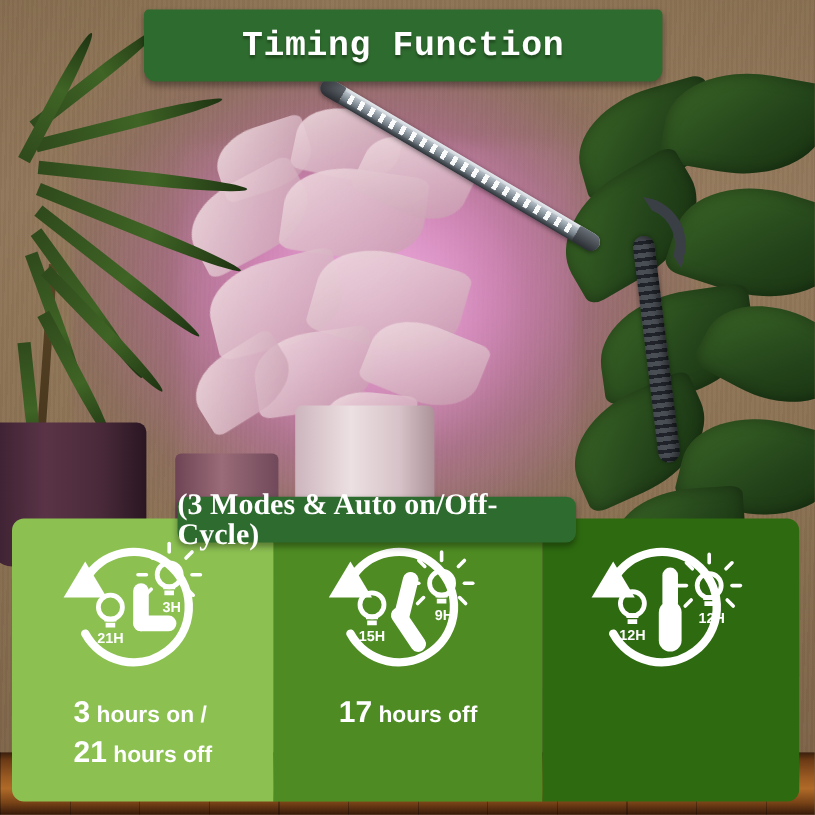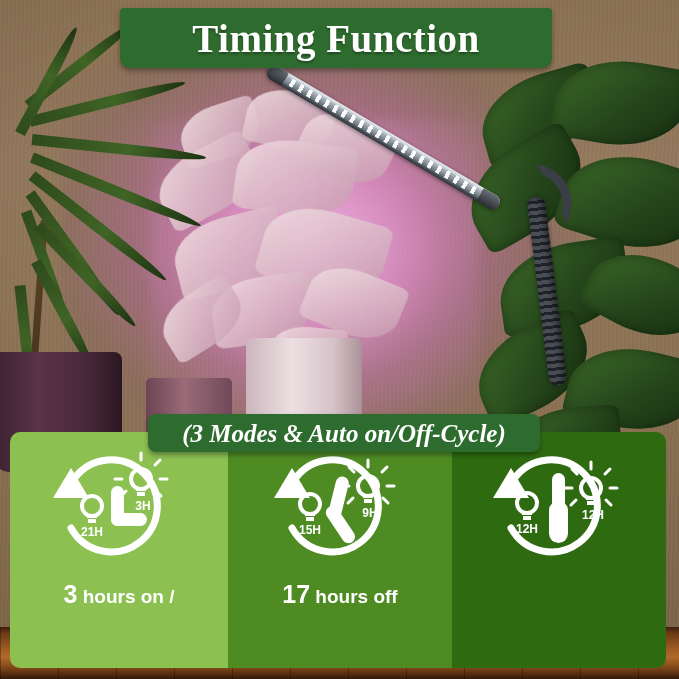--- a/index.html
+++ b/index.html
@@ -134,34 +134,33 @@
 
   
   .title-banner {
     position:absolute; left:120px; top:8px; width:432px; height:60px;
     background:#2e6b2e;
     border-radius:4px 4px 10px 10px;
     box-shadow:0 3px 5px rgba(0,0,0,.35);
     display:flex; align-items:center; justify-content:center;
   }
   .title-text {
-    font-family:Liberation Serif, serif;
-    font-weight:bold; font-size:39px; color:#ffffff;
+    font-family:Liberation Mono, monospace;
+    font-weight:bold; font-size:29px; color:#ffffff;
     letter-spacing:.5px; line-height:1;
     text-shadow:0 2px 2px rgba(0,0,0,.3);
   }
 
   
   .subtitle-banner {
-    position:absolute; left:148px; top:414px; width:392px; height:38px;
+    position:absolute; left:148px; top:414px; width:332px; height:38px;
     background:#2e6b2e; border-radius:8px;
     box-shadow:0 3px 5px rgba(0,0,0,.35);
     display:flex; align-items:center; justify-content:center;
     z-index:6;
-    font-style:italic;
   }
   .subtitle-text {
     font-family:"Liberation Serif", serif;
     font-weight:bold; font-size:25px; color:#ffffff; line-height:1;
   }
 
   
   .panels {
     position:absolute; left:10px; top:432px; width:656px; height:236px;
     display:flex; z-index:4;
@@ -303,20 +302,23 @@
             <path d="M117 45 l5 5"></path>
               <path d="M87 45 l-5 5"></path>
           </g>
           <text x="104" y="64" fill="#ffffff" font-family="Liberation Sans, sans-serif" font-size="12" font-weight="bold" text-anchor="middle">3H</text>
         </svg>
       </div>
       <div class="panel-caption">
         <span class="cap-line">
           <span class="cap-num">3</span><span class="cap-word"> hours on /</span>
         </span>
+        <span class="cap-line">
+          <span class="cap-num">21</span><span class="cap-word"> hours off</span>
+        </span>
       </div>
     </div>
 
     <div class="panel panel-2">
       <div class="icon-wrap">
         <svg viewBox="0 0 160 126" xmlns="http://www.w3.org/2000/svg">
           <g fill="none" stroke="#ffffff" stroke-width="7" stroke-linecap="round">
             <path d="M35 33 A46 46 0 1 1 32 82"></path>
           </g>
           <polygon points="32,22 50,52 14,52" fill="#ffffff"></polygon>

